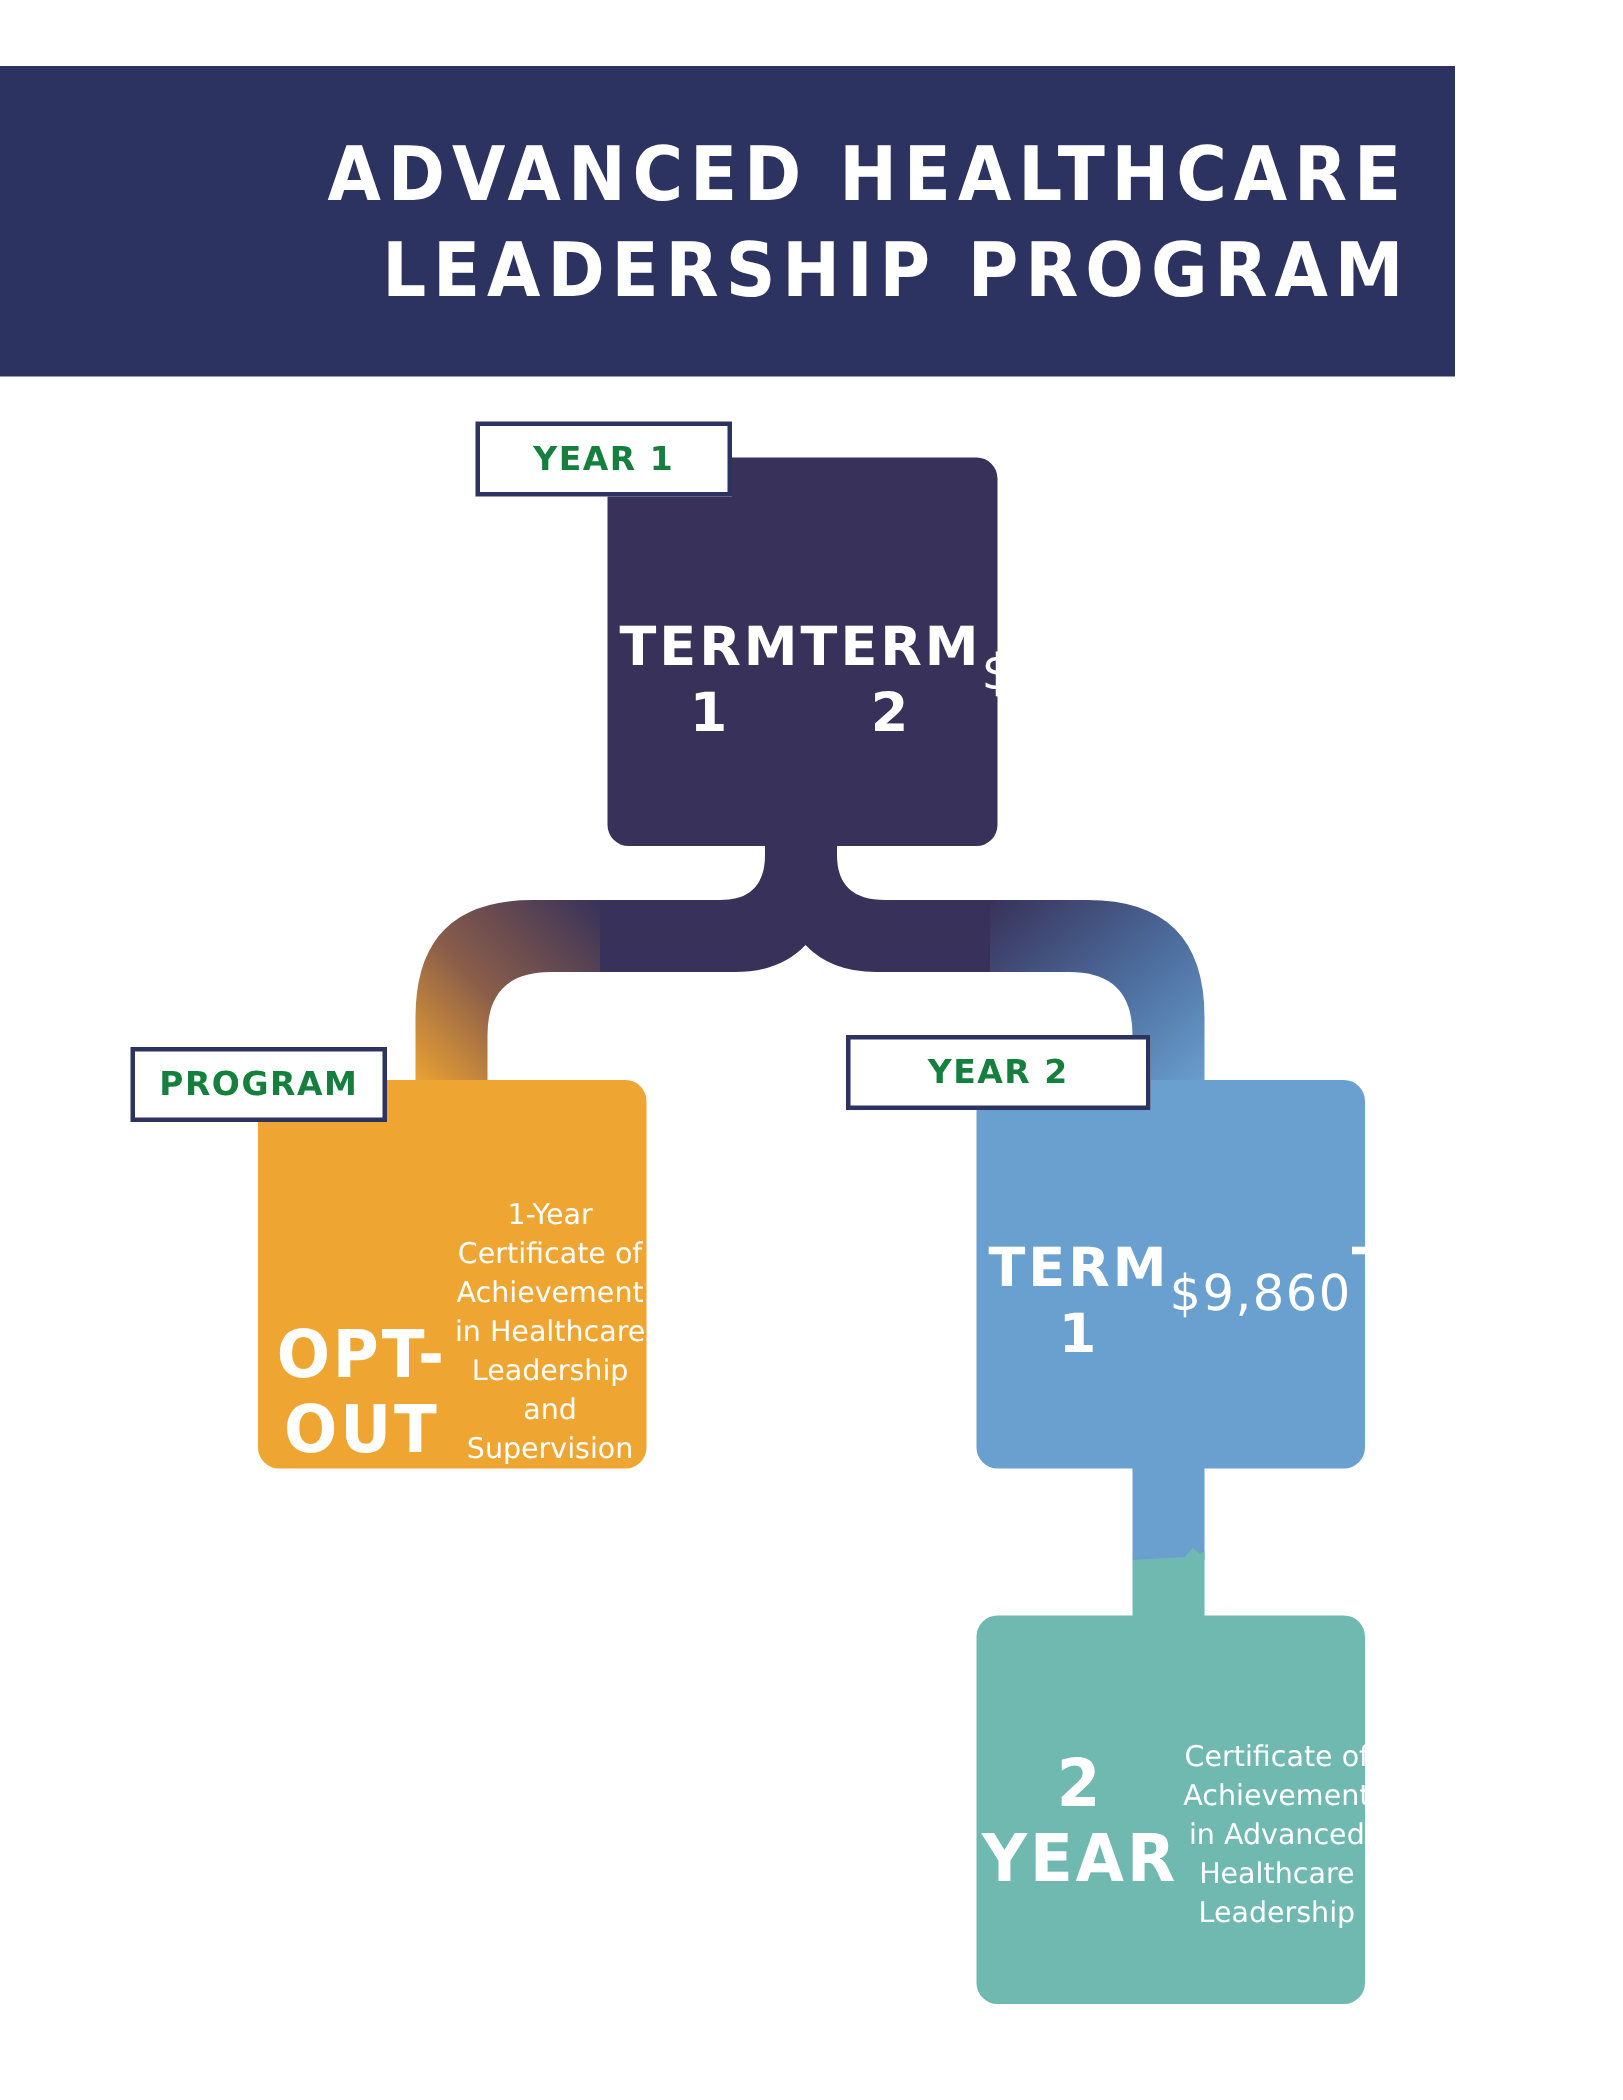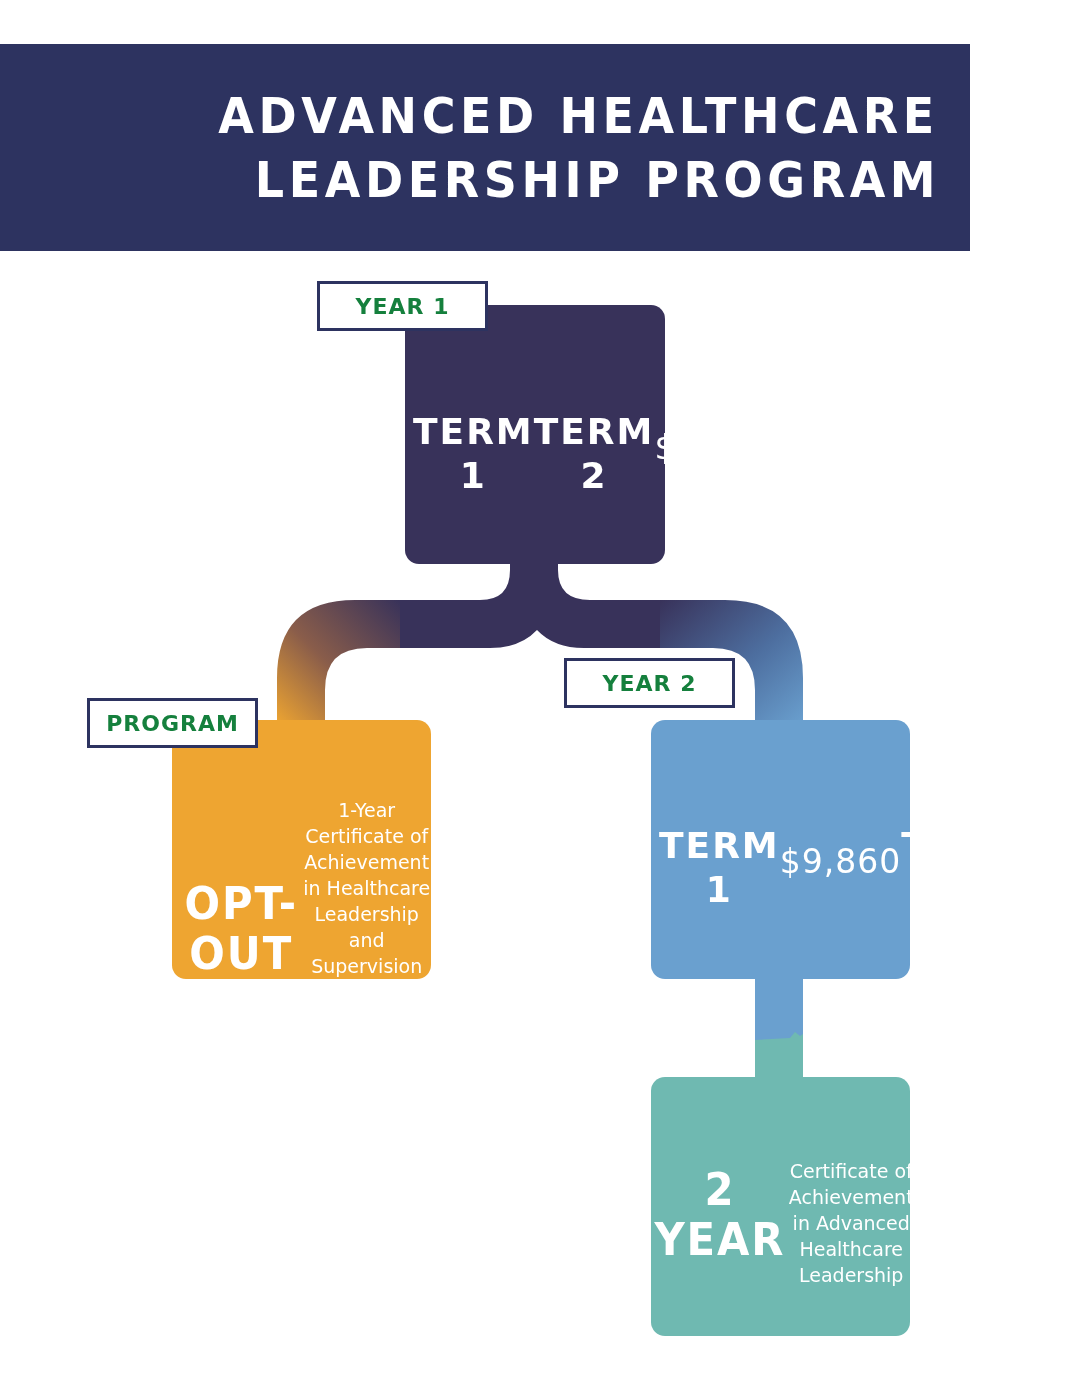--- a/index.html
+++ b/index.html
@@ -50,21 +50,21 @@
     }
 
     .tag {
       position: absolute; background: #ffffff; border: 3px solid #2d3360;
       color: #15803d; font-family: "DejaVu Sans", sans-serif; font-weight: bold;
       font-size: 22px; letter-spacing: 1px;
       display: flex; align-items: center; justify-content: center;
     }
     .tag-year1 { left: 317px; top: 281px; width: 171px; height: 50px; }
     .tag-optional { left: 87px; top: 698px; width: 171px; height: 50px; }
-    .tag-year2 { left: 564px; top: 658px; width: 171px; height: 50px; }
+    .tag-year2 { left: 564px; top: 690px; width: 203px; height: 50px; }
 
     .award-icon { width: 54px; height: 54px; margin-bottom: 8px; }
   </style>
 </head>
 <body>
 
 <div class="header">
   <div class="header-line">ADVANCED HEALTHCARE</div>
   <div class="header-line">LEADERSHIP PROGRAM</div>
 </div>

